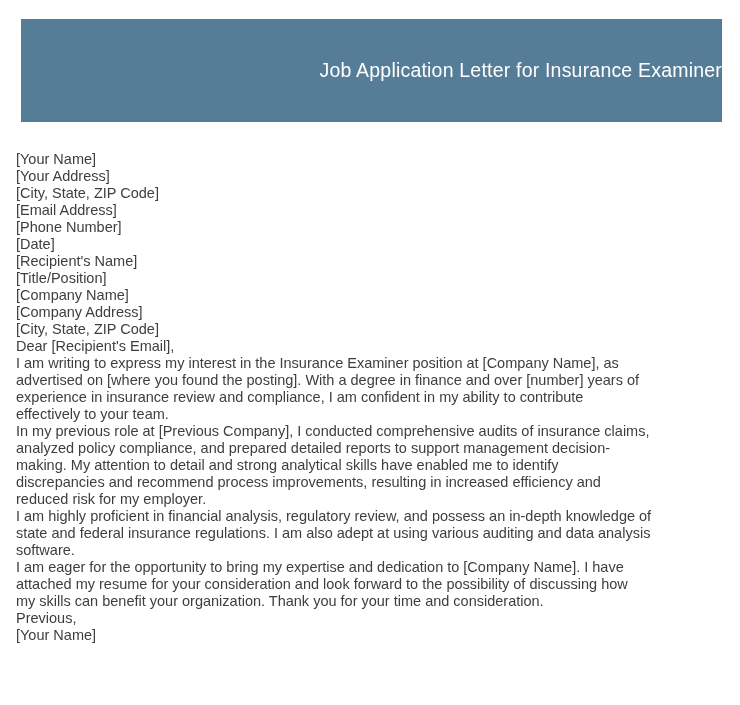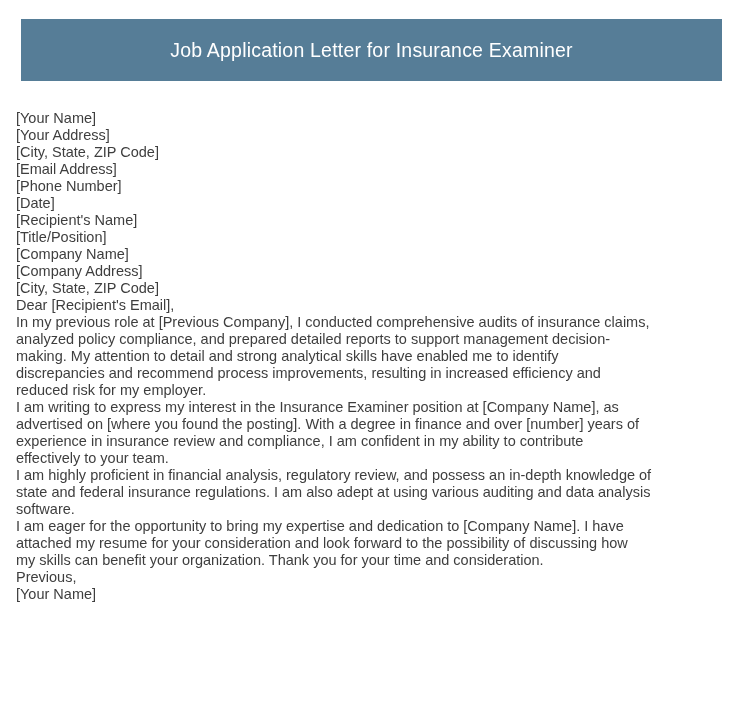--- a/index.html
+++ b/index.html
@@ -8,24 +8,24 @@
     background: #ffffff;
   }
   body {
     width: 740px;
     height: 705px;
     overflow: hidden;
     font-family: "Liberation Sans", sans-serif;
   }
   .title-band {
     margin: 19px 18px 0 21px;
-    height: 62px;
+    height: 103px;
     display: flex;
     align-items: center;
-    justify-content: center;
+    justify-content: flex-end;
   }
   .title-band h1 {
     margin: 0;
     font-size: 19.5px;
     font-weight: 400;
     letter-spacing: 0.2px;
     font-family: "Liberation Sans", sans-serif;
   }
   .letter {
     margin: 29px 8px 0 16px;
@@ -53,29 +53,29 @@
 [City, State, ZIP Code]
 [Email Address]
 [Phone Number]
 [Date]</div>
     <div class="block">[Recipient's Name]
 [Title/Position]
 [Company Name]
 [Company Address]
 [City, State, ZIP Code]</div>
     <div class="block">Dear [Recipient's Email],</div>
+    <div class="block">I am writing to express my interest in the Insurance Examiner position at [Company Name], as
+advertised on [where you found the posting]. With a degree in finance and over [number] years of
+experience in insurance review and compliance, I am confident in my ability to contribute
+effectively to your team.</div>
     <div class="block">In my previous role at [Previous Company], I conducted comprehensive audits of insurance claims,
 analyzed policy compliance, and prepared detailed reports to support management decision-
 making. My attention to detail and strong analytical skills have enabled me to identify
 discrepancies and recommend process improvements, resulting in increased efficiency and
 reduced risk for my employer.</div>
-    <div class="block">I am writing to express my interest in the Insurance Examiner position at [Company Name], as
-advertised on [where you found the posting]. With a degree in finance and over [number] years of
-experience in insurance review and compliance, I am confident in my ability to contribute
-effectively to your team.</div>
     <div class="block">I am highly proficient in financial analysis, regulatory review, and possess an in-depth knowledge of
 state and federal insurance regulations. I am also adept at using various auditing and data analysis
 software.</div>
     <div class="block">I am eager for the opportunity to bring my expertise and dedication to [Company Name]. I have
 attached my resume for your consideration and look forward to the possibility of discussing how
 my skills can benefit your organization. Thank you for your time and consideration.</div>
     <div class="block">Previous,</div>
     <div class="block">[Your Name]</div>
   </main>
 

